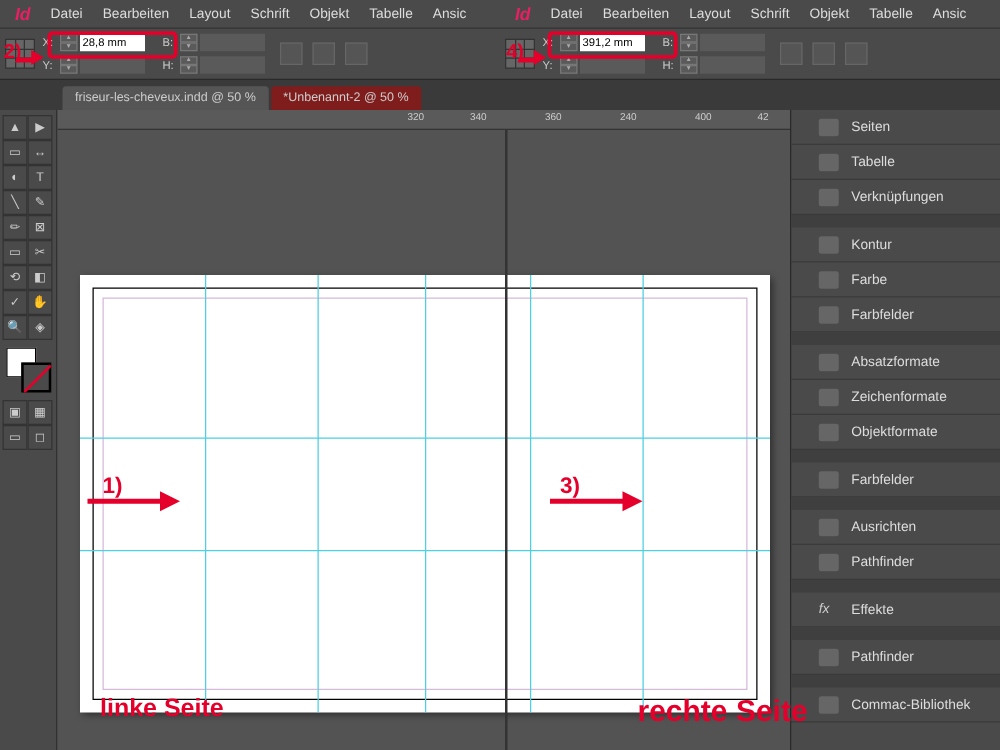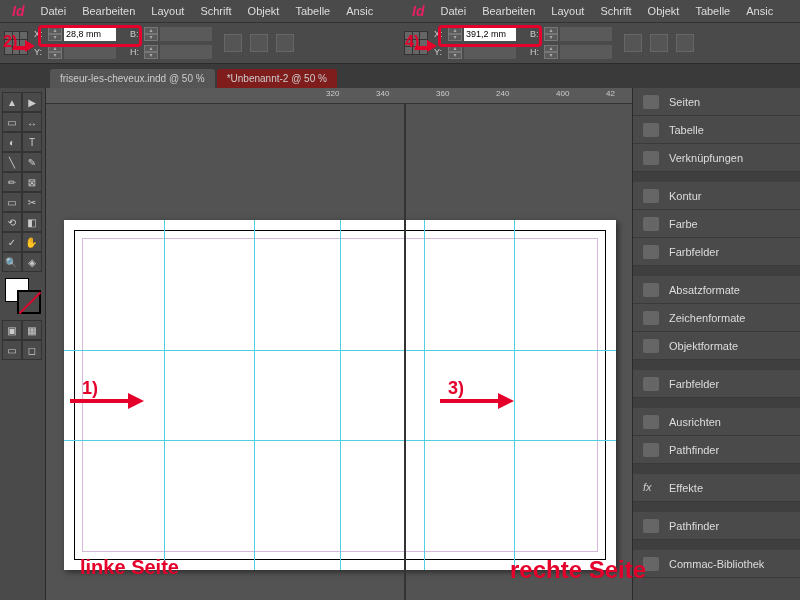--- a/index.html
+++ b/index.html
@@ -36,21 +36,21 @@
 .docview { position: relative; background: #535353; height: calc(100% - 16px); }
 .page { position: absolute; background: #fff; box-shadow: 2px 2px 6px rgba(0,0,0,.5); }
 .page .margin { position: absolute; border: 1px solid #d6b8db; }
 .page .blackframe { position: absolute; border: 1px solid #000; }
 .guide { position: absolute; background: #4dd0e1; }
 .guide.v { width: 1px; height: 100%; top: 0; }
 .guide.h { height: 1px; width: 100%; left: 0; }
 .panels { width: 168px; background: #4a4a4a; border-left: 1px solid #2a2a2a; font-size: 11px; color: #ddd; }
 .panel-item { height: 28px; display: flex; align-items: center; padding: 0 10px; border-bottom: 1px solid #3a3a3a; gap: 10px; }
 .panel-gap { height: 10px; background: #3f3f3f; }
-.picon { width: 16px; height: 14px; background: #666; border-radius: 2px; flex-shrink: 0; }
+.picon { width: 16px; height: 14px; background: #666; border-radius: 2px; flex-shrink: 0; margin-left: 12px; }
 .anno { position: absolute; color: #e4002b; font-weight: bold; pointer-events: none; }
 .arrow { position: absolute; pointer-events: none; }
 .arrow-line { position: absolute; height: 4px; background: #e4002b; }
 .arrow-head { position: absolute; width: 0; height: 0; border-top: 8px solid transparent; border-bottom: 8px solid transparent; border-left: 16px solid #e4002b; }
 .divider { position: absolute; width: 2px; background: #333; top: 0; bottom: 0; }
 .split { display: flex; width: 100%; }
 .half { flex: 1; position: relative; }
 </style>
 </head>
 <body>

